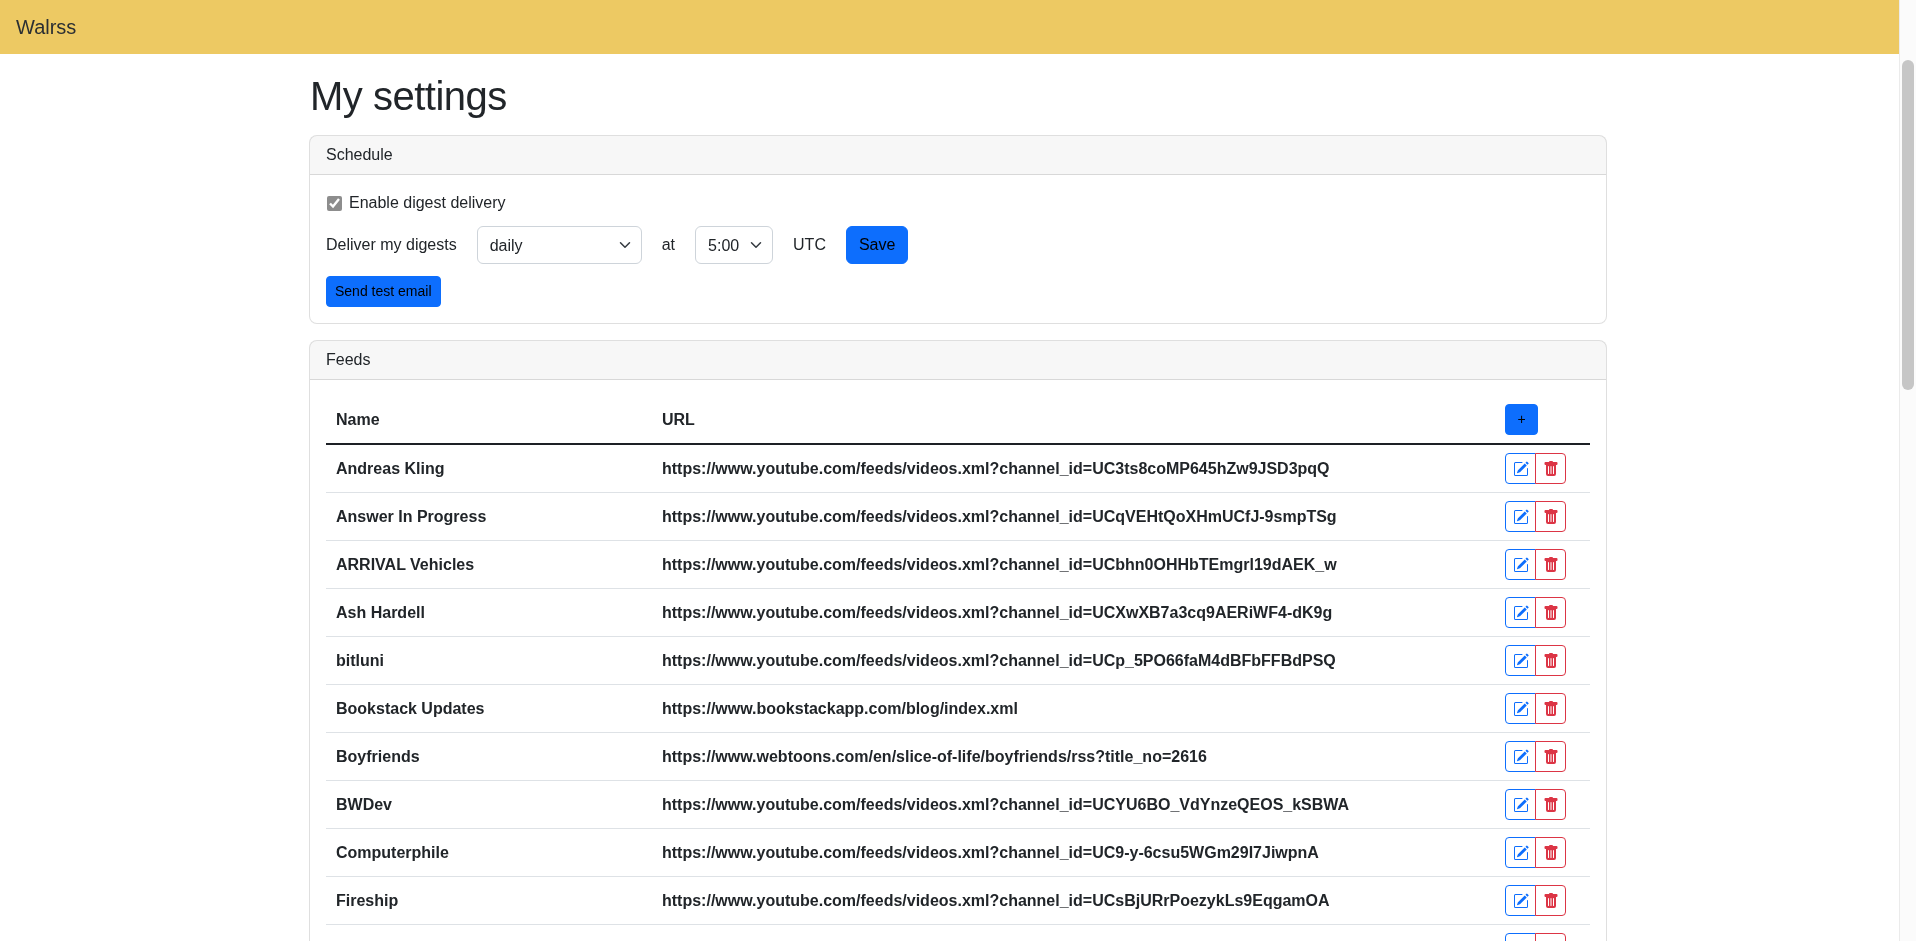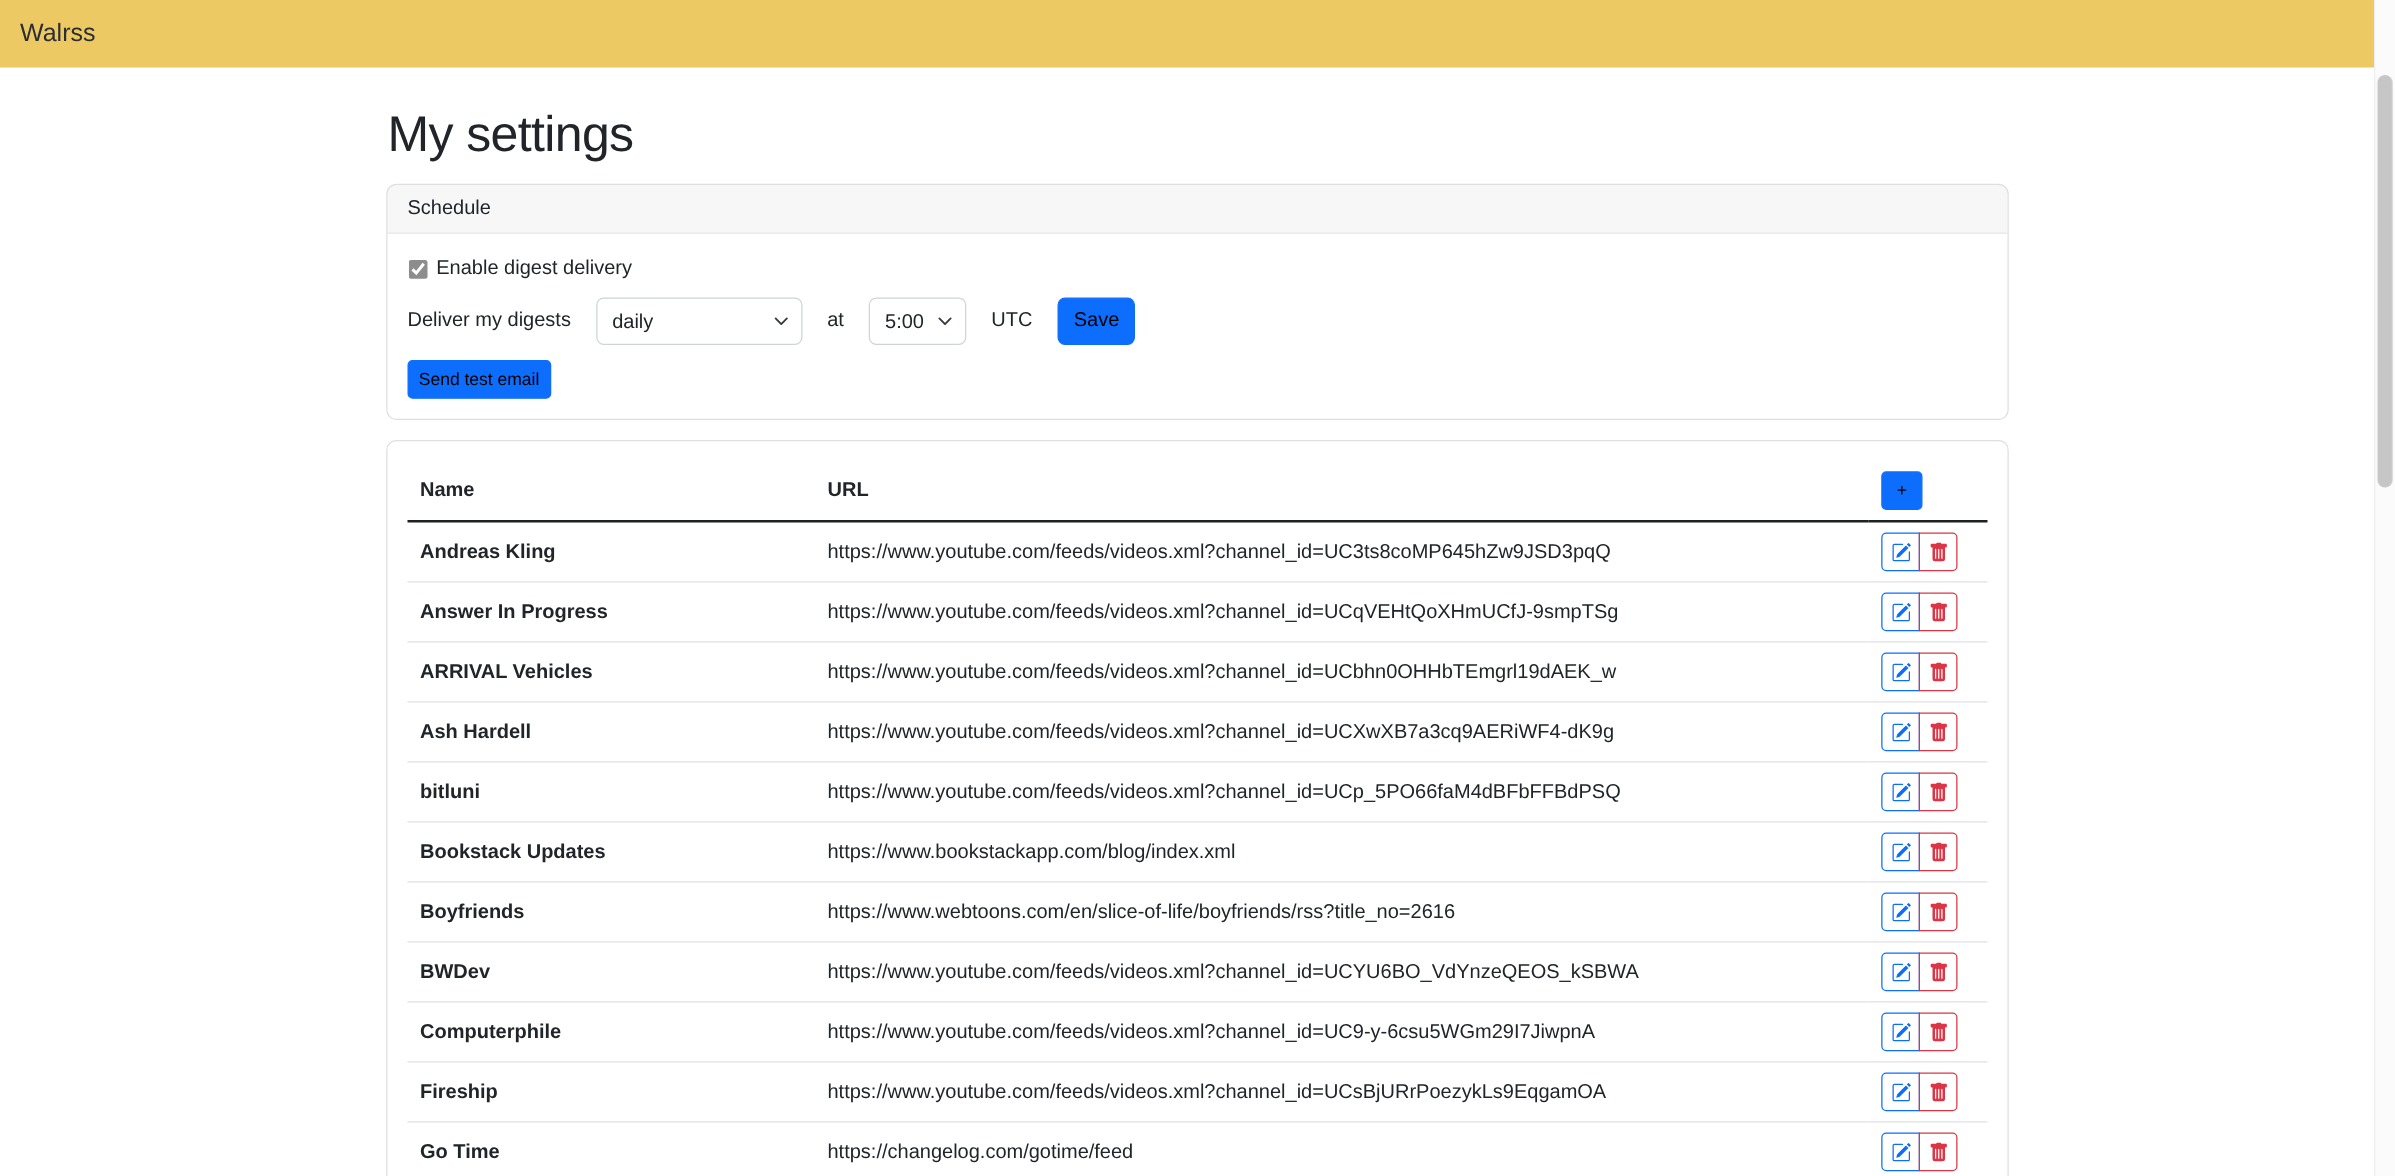--- a/index.html
+++ b/index.html
@@ -35,21 +35,21 @@
   
   .container {
     width: 1298px;
     margin: 0 auto;
     padding-top: 20px;
   }
   h1.page-title {
     font-size: 40px;
     font-weight: 500;
     letter-spacing: -0.5px;
-    margin: 12px 0 16px 1px;
+    margin: 0 0 16px 1px;
     color: #212529;
   }
 
   
   .card {
     border: 1px solid rgba(0,0,0,0.125);
     border-radius: 8px;
     background: #fff;
     margin-bottom: 16px;
   }
@@ -132,21 +132,21 @@
     font-size: 16px;
   }
   table.feeds-table th, table.feeds-table td {
     text-align: left;
     vertical-align: middle;
     padding: 8px 10px;
   }
   thead tr { border-bottom: 2px solid #1d2025; }
   thead th { font-weight: 700; padding-top: 10px; padding-bottom: 10px; }
   tbody tr { border-bottom: 1px solid var(--border); height: 48px; }
-  td.feed-url, th.feed-name { white-space: nowrap; overflow: hidden; }
+  td.feed-url, th.feed-name { white-space: nowrap; overflow: hidden; font-weight: bold; }
   th.feed-name { font-weight: 700; }
   .col-actions { width: 95px; }
   th.actions-header, td.feed-actions { padding-left: 0; }
 
   .add-btn {
     width: 33px; height: 31px;
     padding: 0;
     font-size: 14px;
     border-radius: 4px;
   }
@@ -227,20 +227,21 @@
             </svg>
         </span>
         <span class="lbl">UTC</span>
         <button class="btn btn-primary">Save</button>
       </div>
       <button class="btn btn-primary btn-sm">Send test email</button>
     </div>
   </section>
 
   <section class="card">
+    <div class="card-header">Feeds</div>
     <div class="card-body">
       <table class="feeds-table">
         <colgroup>
           <col style="width:326px">
           <col>
           <col class="col-actions" style="width:95px">
         </colgroup>
         <thead>
           <tr>
             <th>Name</th>

